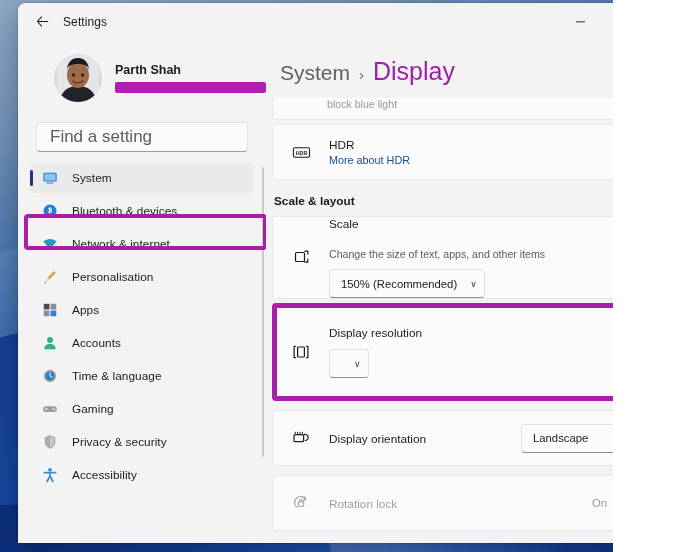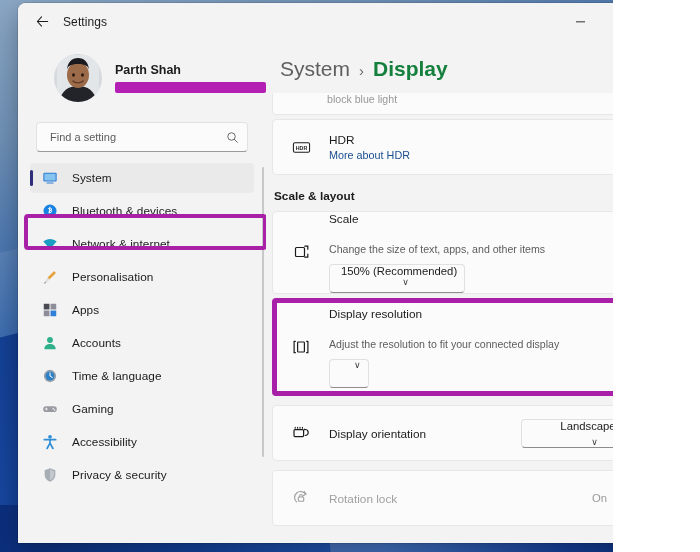--- a/index.html
+++ b/index.html
@@ -133,21 +133,21 @@
     height: 28px;
     background: #fbfbfb;
     border: 1px solid #e2e2e2;
     border-bottom-color: #9a9a9a;
     border-radius: 4px;
     display: flex; align-items: center;
     padding: 0 8px 0 11px;
   }
   .search-box input {
     flex: 1; border: none; outline: none; background: transparent;
-    font-size: 11px; color: #1b1b1b;
+    font-size: 17px; color: #1b1b1b;
     font-family: "Liberation Sans", sans-serif;
   }
   .search-box input::placeholder { color: #5d5d5d; }
 
   .nav {
     margin-top: 11px;
     padding: 0 12px 0 12px;
     flex: 1;
     overflow: hidden;
     position: relative;
@@ -201,21 +201,21 @@
     display: flex; align-items: baseline;
     flex: none;
   }
   .bc-root {
     font-size: 21px; color: #5f5f5f; font-weight: normal;
   }
   .bc-sep {
     font-size: 15px; color: #6b6b6b; margin: 0 9px;
   }
   .bc-leaf {
-    font-size: 21px; color: #15803d; font-weight: bold;
+    font-size: 25px; color: #a21caf; font-weight: normal;
   }
   .content {
     flex: 1;
     min-height: 0;
     position: relative;
     padding-right: 22px;
     overflow: hidden;
   }
   .card {
     background: #fbfbfb;
@@ -257,21 +257,20 @@
   }
   .combo {
     display: inline-flex; align-items: center;
     height: 27px;
     background: #fbfbfb;
     border: 1px solid #e0e0e0;
     border-bottom-color: #8d8d8d;
     border-radius: 4px;
     padding: 0 7px 0 11px;
     margin-top: 8px;
-    flex-direction: column;
   }
   .combo-val { font-size: 11.3px; color: #1b1b1b; }
   .combo-arrow { margin-left: 13px; color: #3a3a3a; font-size: 9px; }
   .combo.right-align {
     margin-top: 0;
     min-width: 110px;
     justify-content: space-between;
     padding-right: 12px;
   }
   .row.disabled .row-title,
@@ -486,36 +485,36 @@
                 <circle cx="12.6" cy="8.6" r="0.9" fill="#f0f0f0"></circle>
                 <circle cx="14.2" cy="10.2" r="0.9" fill="#f0f0f0"></circle>
               </svg>
             </span>
             <span class="nav-label">Gaming</span>
           </div>
 
           <div class="nav-item">
             <span class="nav-ico">
               <svg width="16" height="16" viewBox="0 0 18 18">
+                <path d="M9 1.4l6 2.3v5.1c0 4-3 6.6-6 7.8-3-1.2-6-3.8-6-7.8V3.7z" fill="#a7adb4"></path>
+                <path d="M9 2.9l4.6 1.8v4.1c0 3.1-2.3 5.2-4.6 6.2z" fill="#c3c8cd"></path>
+              </svg>
+            </span>
+            <span class="nav-label">Privacy &amp; security</span>
+          </div>
+
+          <div class="nav-item">
+            <span class="nav-ico">
+              <svg width="16" height="16" viewBox="0 0 18 18">
                 <circle cx="9" cy="3.1" r="2.1" fill="#2f8fd6"></circle>
                 <path d="M2.6 6.4h12.8" stroke="#2f8fd6" stroke-width="1.9" stroke-linecap="round"></path>
                 <path d="M9 6.4v4.6M9 10.2L5.7 16.3M9 10.2L12.3 16.3" stroke="#2f8fd6" stroke-width="1.9" fill="none" stroke-linecap="round"></path>
               </svg>
             </span>
             <span class="nav-label">Accessibility</span>
-          </div>
-
-          <div class="nav-item">
-            <span class="nav-ico">
-              <svg width="16" height="16" viewBox="0 0 18 18">
-                <path d="M9 1.4l6 2.3v5.1c0 4-3 6.6-6 7.8-3-1.2-6-3.8-6-7.8V3.7z" fill="#a7adb4"></path>
-                <path d="M9 2.9l4.6 1.8v4.1c0 3.1-2.3 5.2-4.6 6.2z" fill="#c3c8cd"></path>
-              </svg>
-            </span>
-            <span class="nav-label">Privacy &amp; security</span>
           </div>
 
         </div>
 
         <div class="hl-nav" style="border-color: rgb(168, 31, 168);"></div>
       </div>
 
       <div id="main">
 
         <div class="breadcrumb">
@@ -574,21 +573,20 @@
               <div class="row" style="min-height:96px;">
                 <span class="row-ico">
                   <svg width="20" height="20" viewBox="0 0 20 20">
                     <rect x="6.6" y="5" width="6.8" height="10" rx="0.8" fill="none" stroke="#1b1b1b" stroke-width="1.2"></rect>
                     <path d="M4.4 4.3H3.1v11.4h1.3" fill="none" stroke="#1b1b1b" stroke-width="1.2" stroke-linecap="round" stroke-linejoin="round"></path>
                     <path d="M15.6 4.3h1.3v11.4h-1.3" fill="none" stroke="#1b1b1b" stroke-width="1.2" stroke-linecap="round" stroke-linejoin="round"></path>
                   </svg>
                 </span>
                 <span class="row-txt">
                   <span class="row-title" style="display:block">Display resolution</span>
-                  <span class="row-sub" style="display:block">Adjust the resolution to fit your connected display</span>
                   <span class="combo">
                     <span class="combo-arrow">∨</span>
                   </span>
                 </span>
               </div>
             </div>
             <div class="hl-res" style="border-color: rgb(168, 31, 168);"></div>
           </div>
 
           <div class="card" style="margin-top:9px;">

